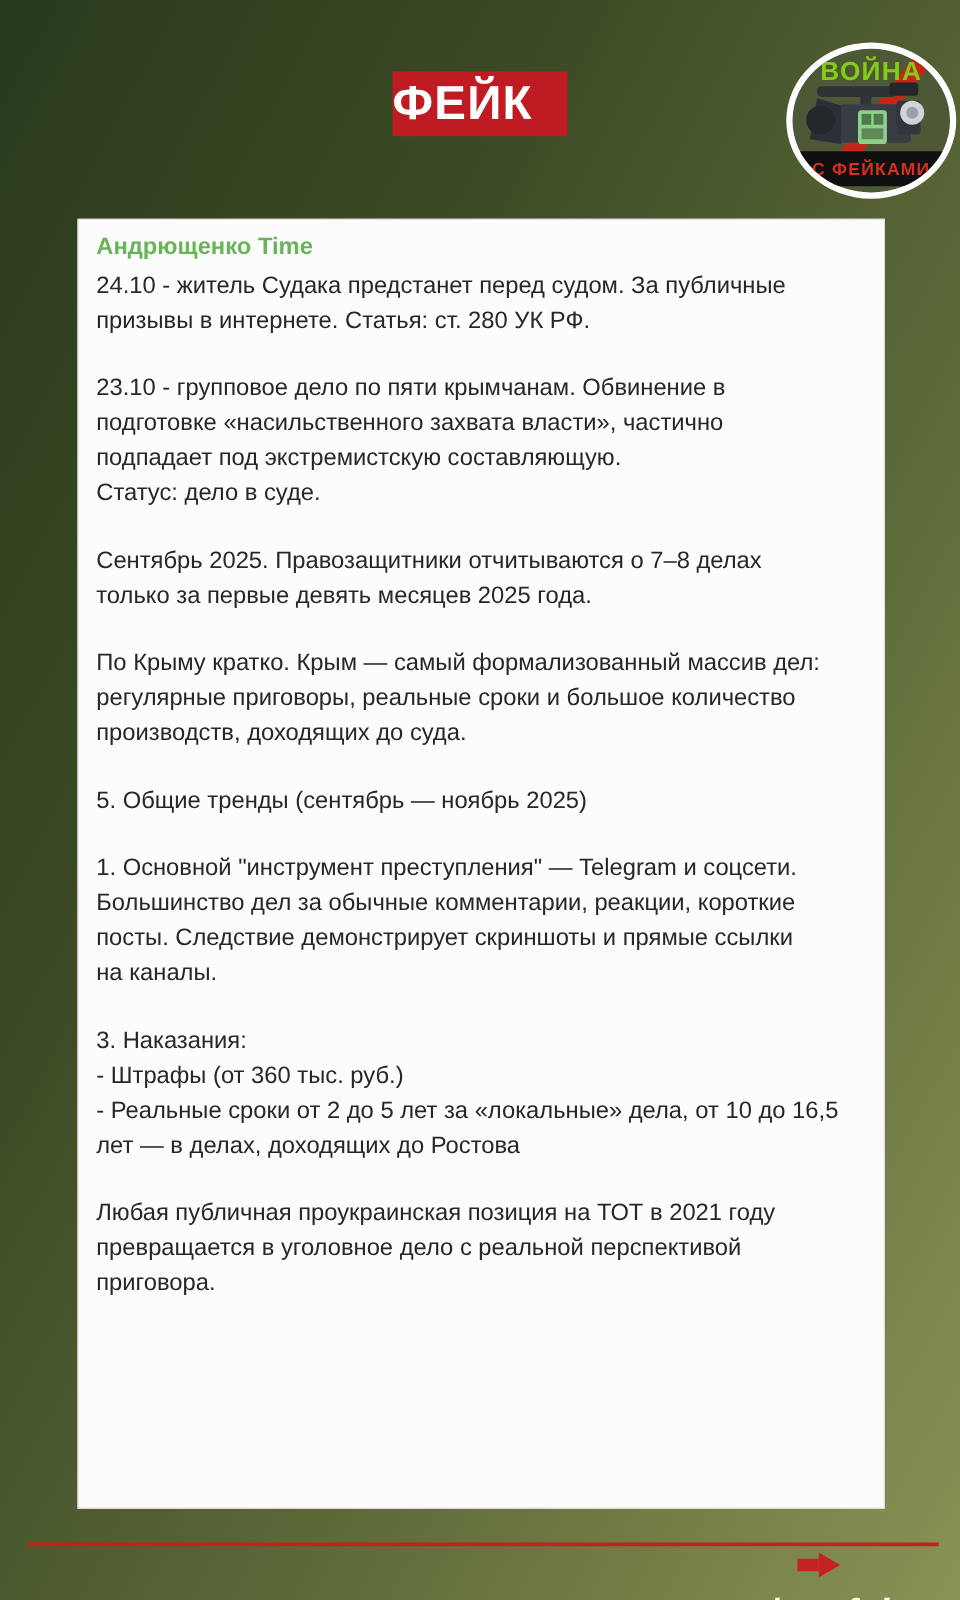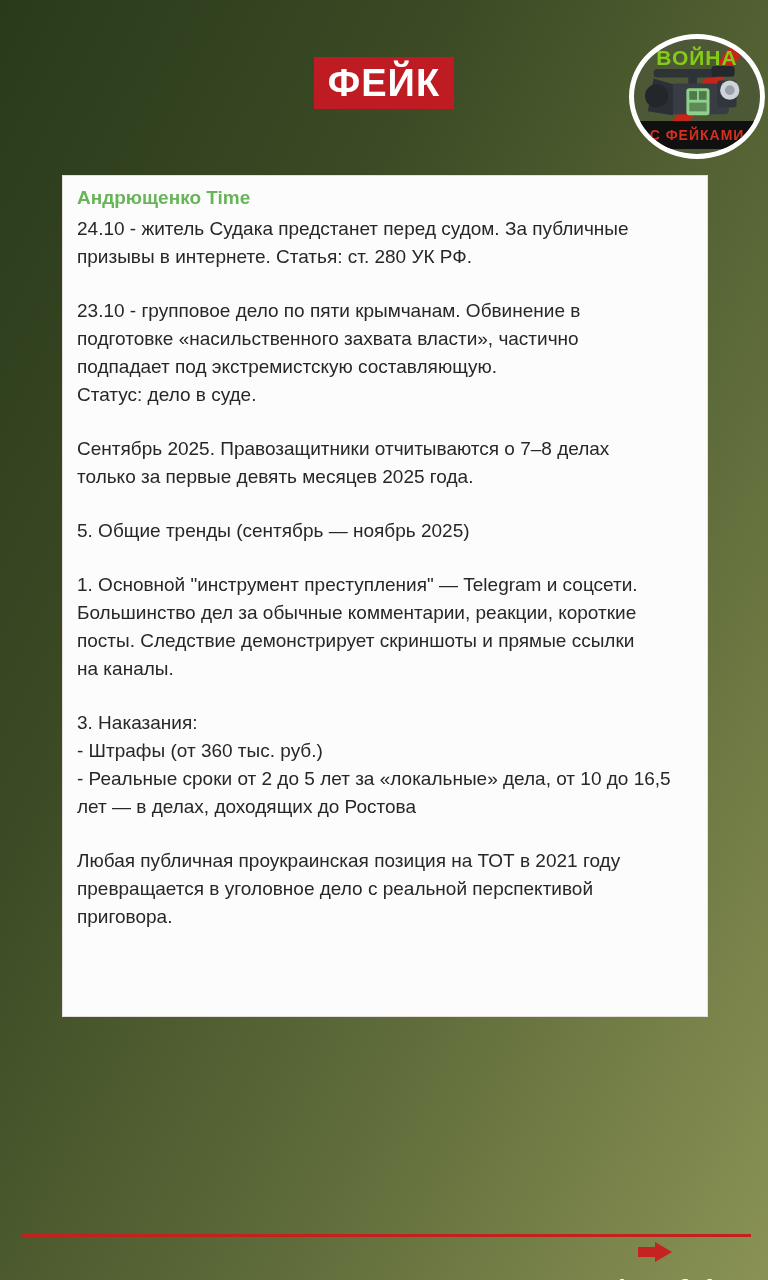--- a/index.html
+++ b/index.html
@@ -13,21 +13,21 @@
     overflow: hidden;
     background: linear-gradient(118deg, #293a1b 0%, #3c4b25 32%, #5d6a39 64%, #8a9255 100%);
   }
 
   
   .fake-badge {
     position: absolute;
     left: 314px; top: 57px;
     width: 140px; height: 52px;
     background: #bf1b22;
-    display: flex; align-items: center; justify-content: center;
+    display: flex; align-items: center; 
     color: #ffffff;
     font-size: 38px;
     font-weight: 700;
     letter-spacing: 1px;
   }
 
   
   .logo {
     position: absolute;
     left: 629px; top: 34px;
@@ -70,21 +70,21 @@
   .logo-camera {
     position: absolute;
     left: 10px; top: 26px;
     width: 106px; height: 58px;
   }
 
   
   .card {
     position: absolute;
     left: 62px; top: 175px;
-    width: 646px; height: 842px;
+    width: 646px; height: 1032px;
     background: #fcfcfc;
     border: 1px solid #e6dede;
     padding: 8px 14px;
     overflow: hidden;
   }
   .channel-name {
     color: #68b458;
     font-size: 19px;
     font-weight: 700;
     line-height: 28px;
@@ -163,20 +163,23 @@
     <div class="channel-name">Андрющенко Time</div>
     <div class="post-body">
         <p>24.10 - житель Судака предстанет перед судом. За публичные
 призывы в интернете. Статья: ст. 280 УК РФ.</p>
         <p>23.10 - групповое дело по пяти крымчанам. Обвинение в
 подготовке «насильственного захвата власти», частично
 подпадает под экстремистскую составляющую.
 Статус: дело в суде.</p>
         <p>Сентябрь 2025. Правозащитники отчитываются о 7–8 делах
 только за первые девять месяцев 2025 года.</p>
+        <p>По Крыму кратко. Крым — самый формализованный массив дел:
+регулярные приговоры, реальные сроки и большое количество
+производств, доходящих до суда.</p>
         <p>5. Общие тренды (сентябрь — ноябрь 2025)</p>
         <p>1. Основной "инструмент преступления" — Telegram и соцсети.
 Большинство дел за обычные комментарии, реакции, короткие
 посты. Следствие демонстрирует скриншоты и прямые ссылки
 на каналы.</p>
         <p>3. Наказания:
 - Штрафы (от 360 тыс. руб.)
 - Реальные сроки от 2 до 5 лет за «локальные» дела, от 10 до 16,5
 лет — в делах, доходящих до Ростова</p>
         <p>Любая публичная проукраинская позиция на ТОТ в 2021 году

